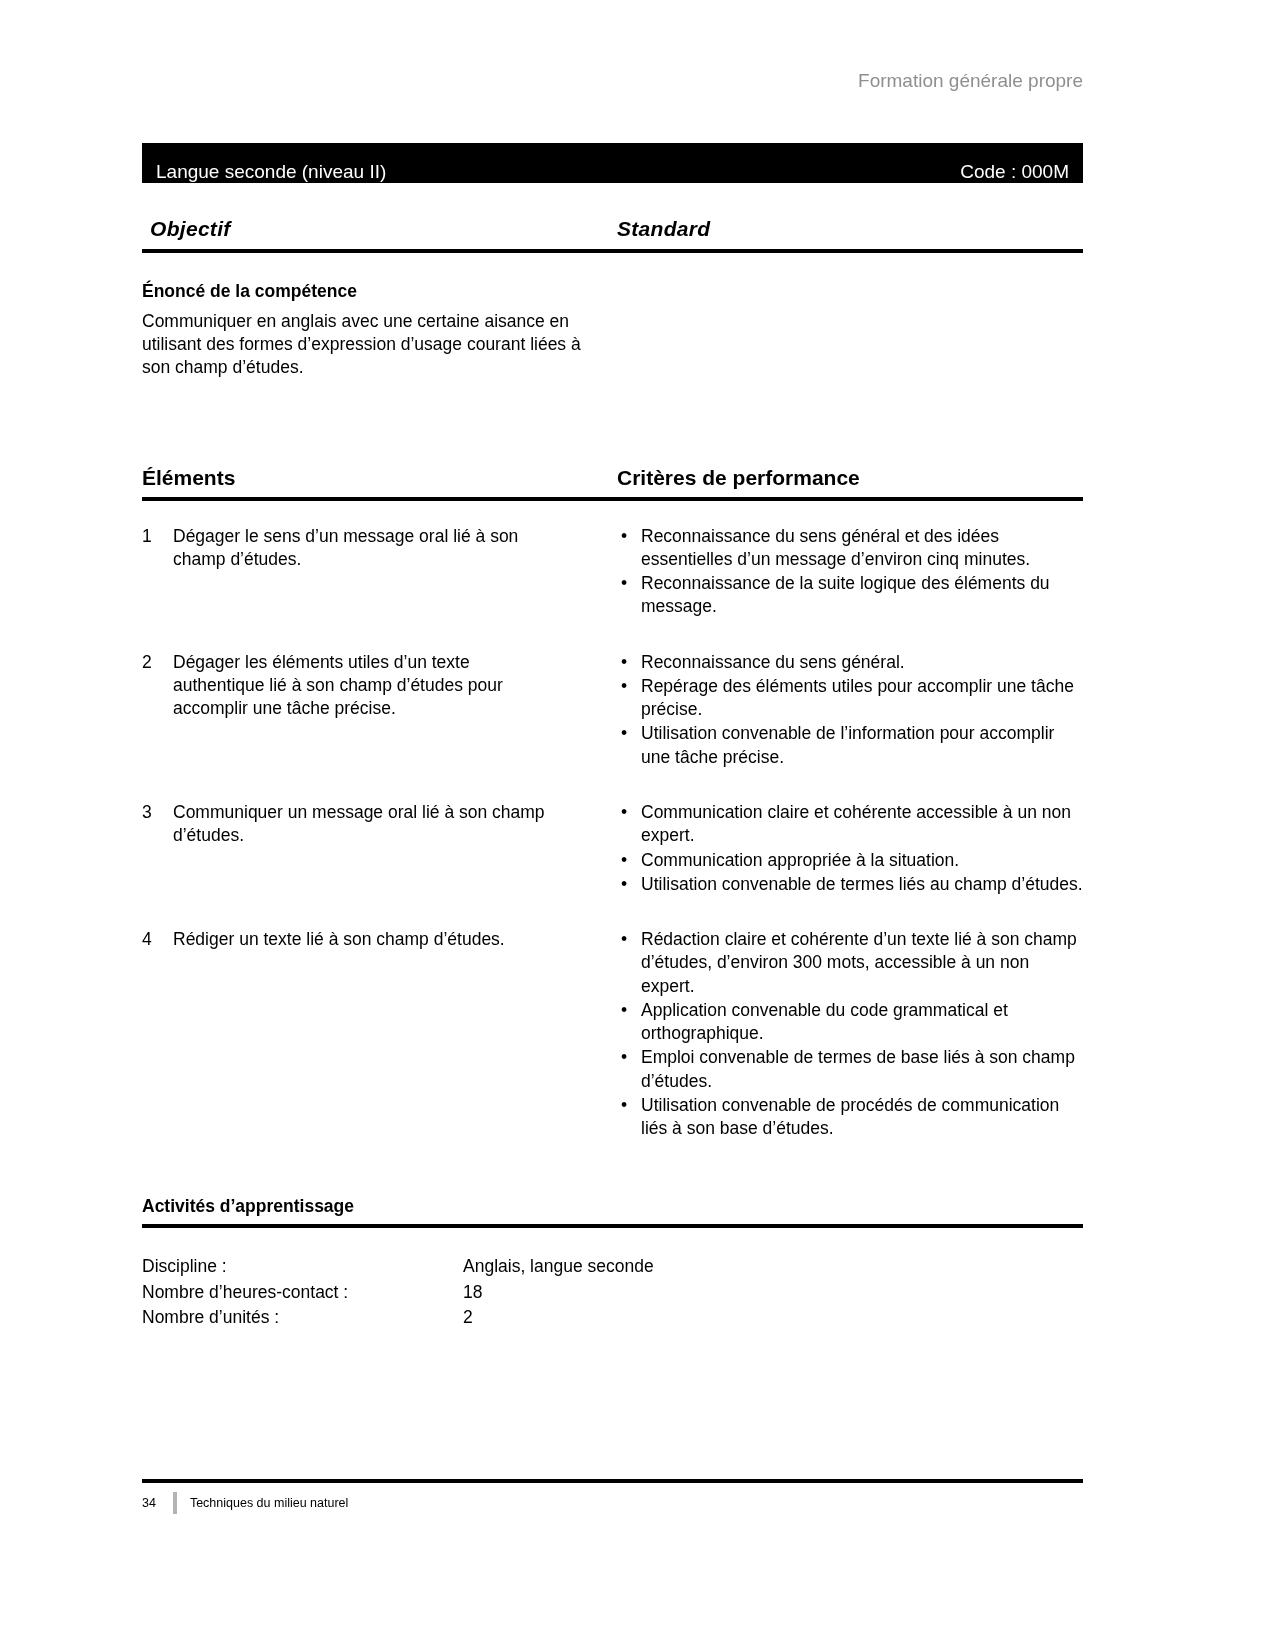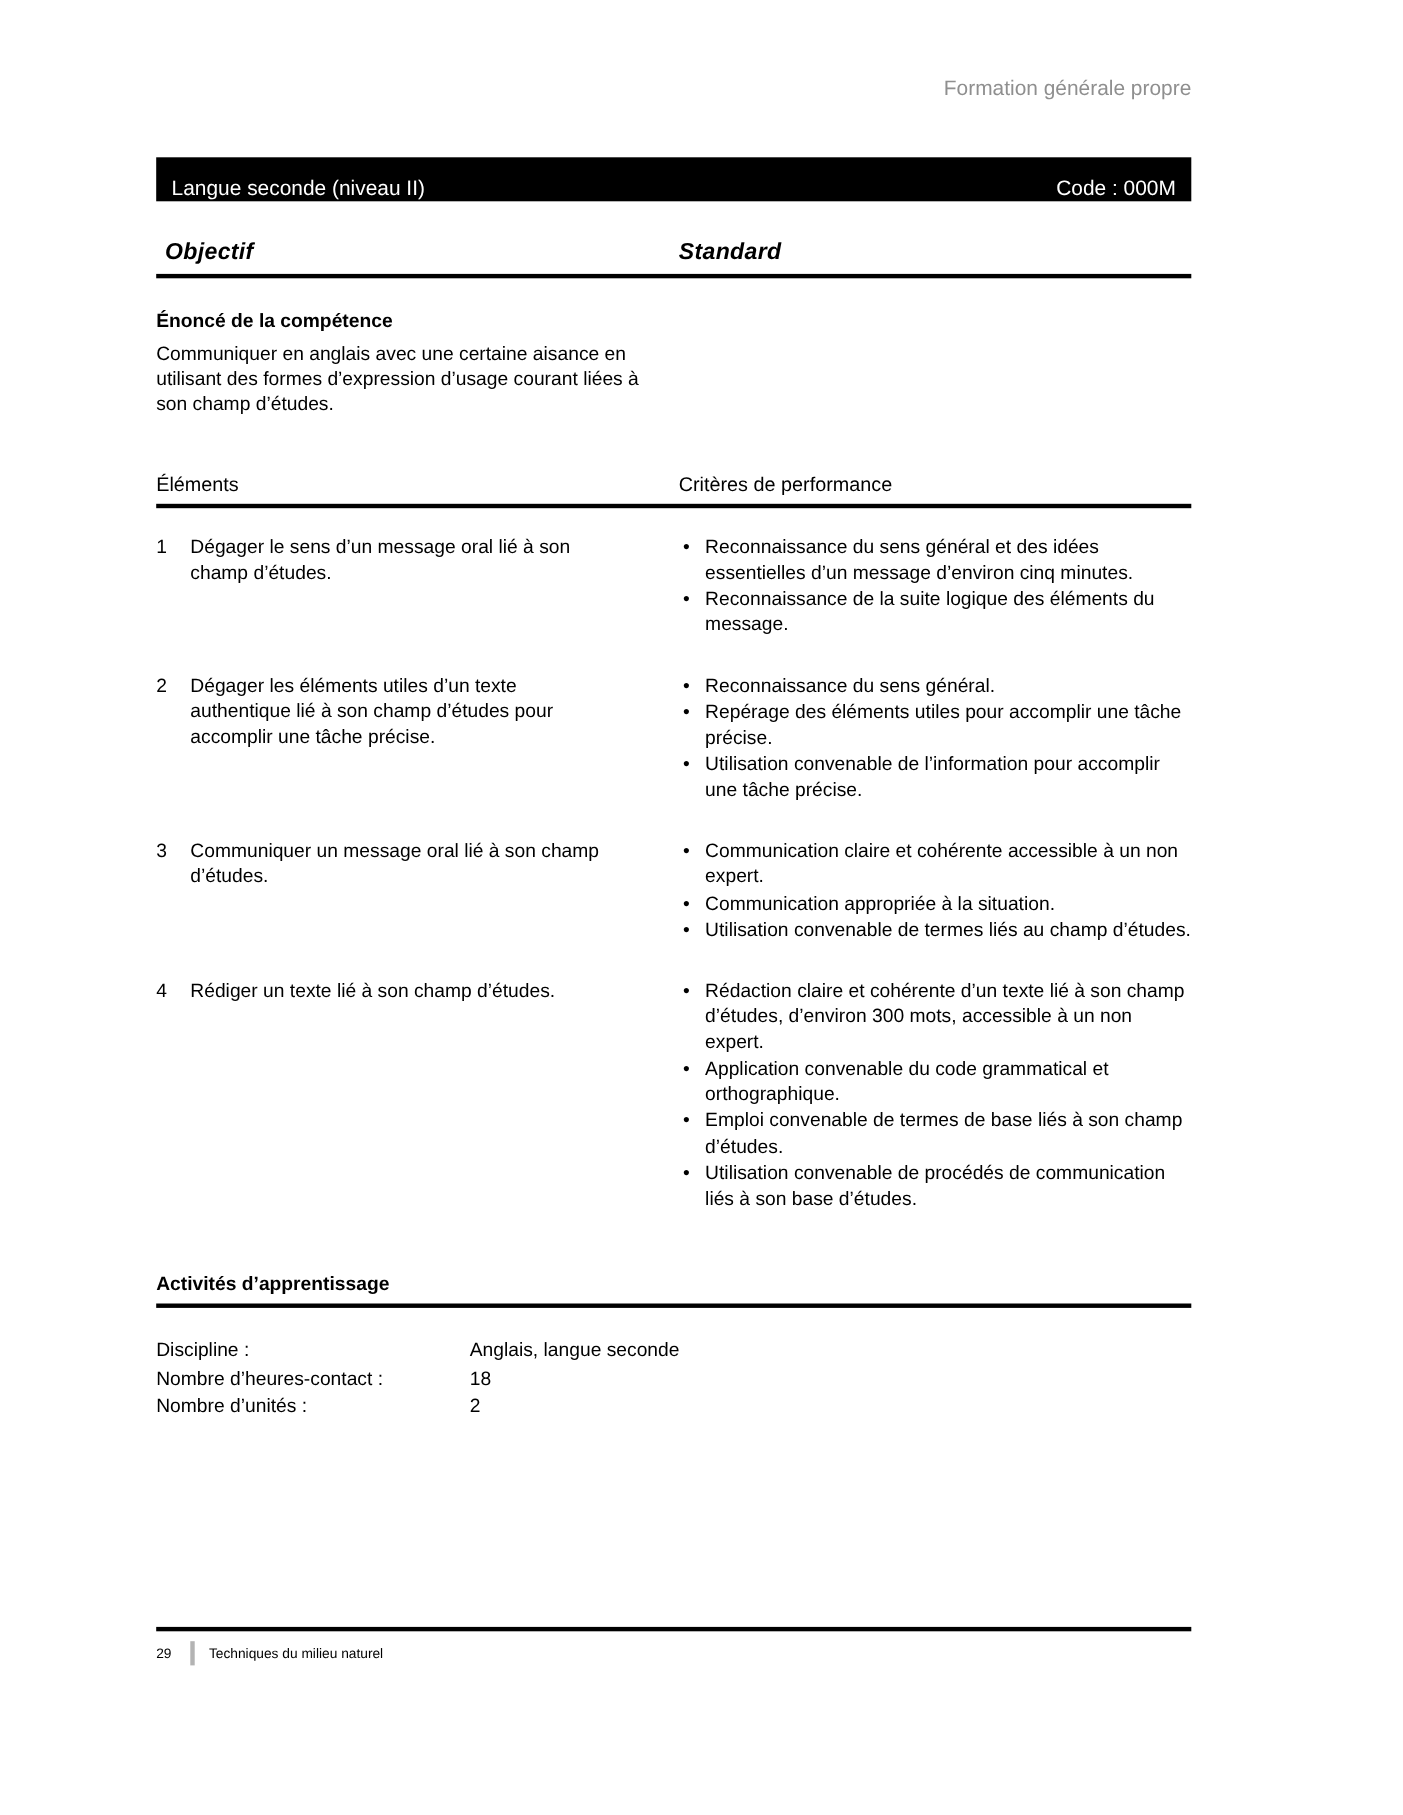--- a/index.html
+++ b/index.html
@@ -59,25 +59,25 @@
     font-size: 17.5px;
   }
   .comp-body {
     margin-top: 8px;
     width: 470px;
     font-size: 17.5px;
     line-height: 1.33;
   }
 
   .tbl-head {
-    margin-top: 50px;
+    margin-top: 86px;
     display: grid;
     grid-template-columns: 475px 1fr;
-    font-weight: normal;
-    font-size: 18px;
+    font-weight: bold;
+    font-size: 21px;
   }
 
   .row {
     display: grid;
     grid-template-columns: 475px 1fr;
     margin-top: 24px;
     font-size: 17.5px;
     line-height: 1.33;
   }
   .row + .row { margin-top: 32px; }
@@ -104,21 +104,21 @@
     font-weight: bold;
     font-size: 17.5px;
   }
   .act-rule { margin-top: 7px; }
 
   .fields {
     margin-top: 26px;
     font-size: 17.5px;
     line-height: 1.45;
   }
-  .field { display: flex; }
+  .field { display: flex; gap: 36px; }
   .f-label { width: 285px; flex-shrink: 0; }
 
   .footer {
     position: absolute;
     left: 142px;
     right: 192px;
     top: 1479px;
   }
   .footer-rule { height: 4px; background: #000; }
   .footer-row {
@@ -228,18 +228,18 @@
         <span class="f-label">Nombre d’unités :</span>
         <span class="f-value">2</span>
       </div>
     </div>
 
   </div>
 
   <div class="footer">
     <div class="footer-rule"></div>
     <div class="footer-row">
-      <span class="page-num">29</span>
+      <span class="page-num">34</span>
       <span class="v-bar"></span>
       <span>Techniques du milieu naturel</span>
     </div>
   </div>
 </div>
 
 </body></html>

